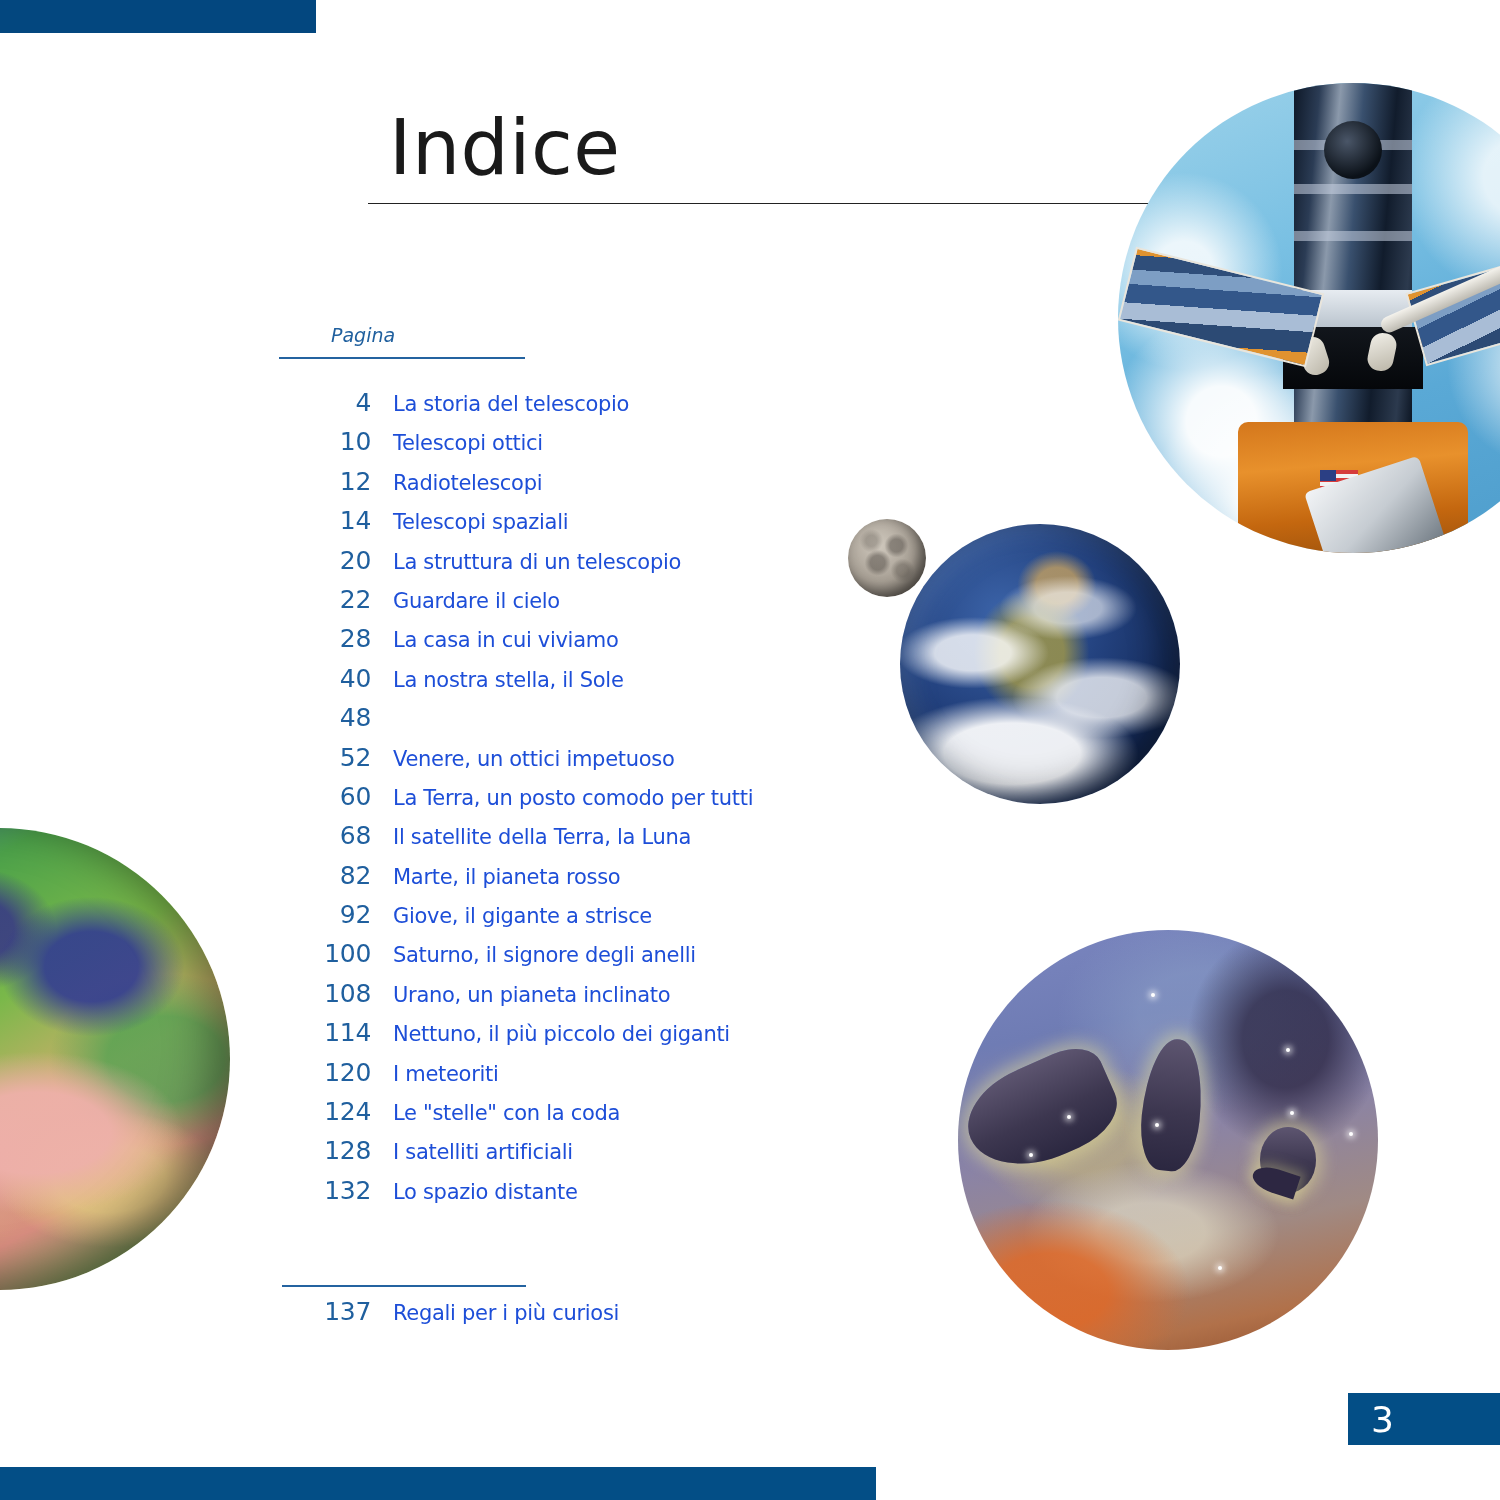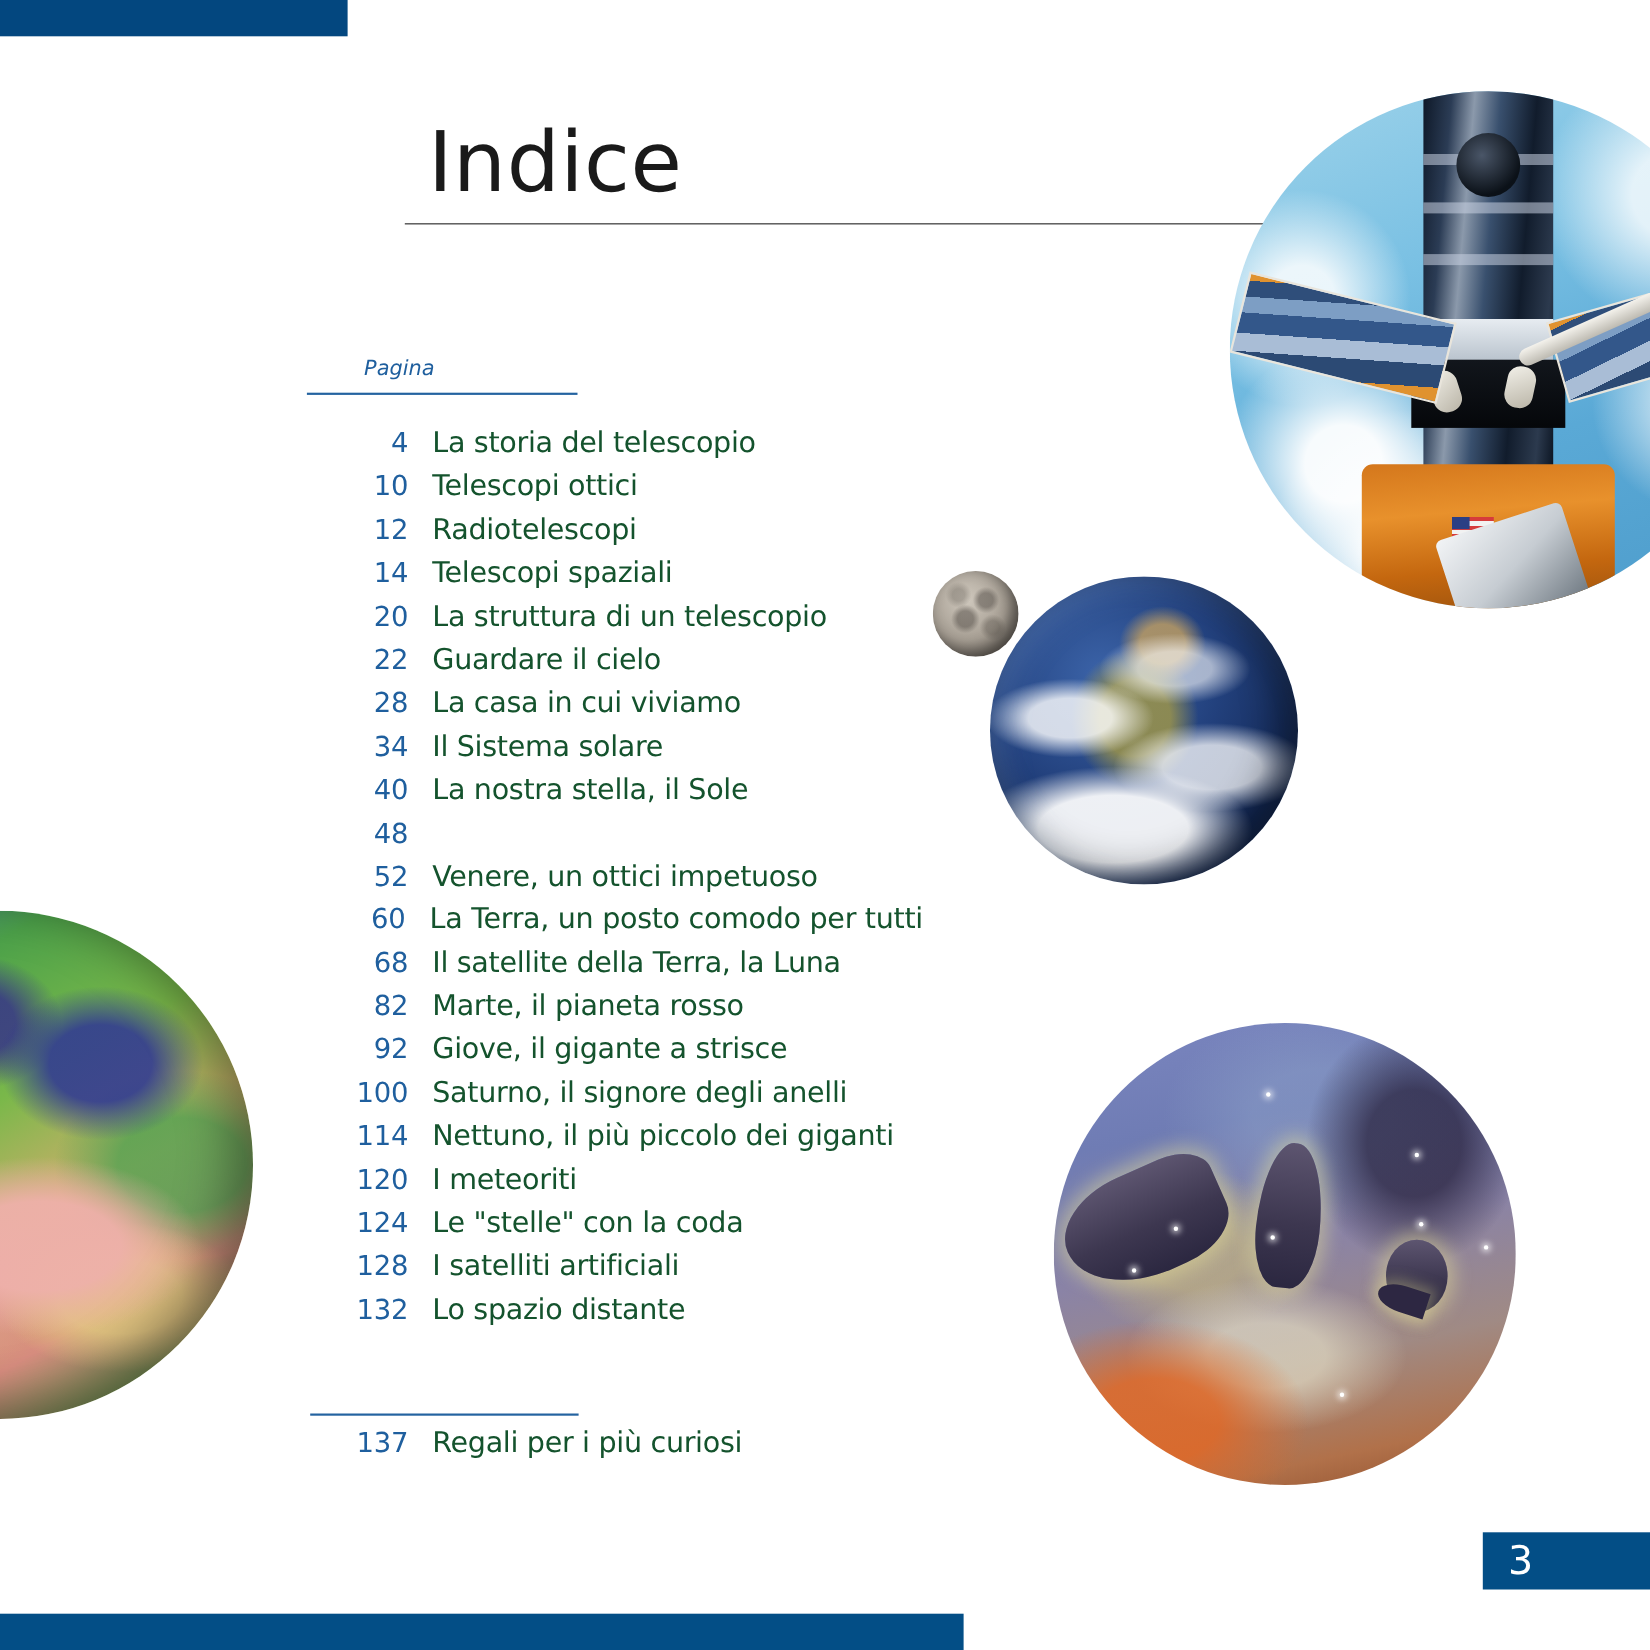--- a/index.html
+++ b/index.html
@@ -55,21 +55,21 @@
   }
   .toc-num{
     width:92px;text-align:right;
     font-size:25px;color:#1f5f9e;
     font-family:"DejaVu Sans", sans-serif;
     font-weight:400;
     letter-spacing:-0.3px;
   }
   .toc-label{
     padding-left:22px;
-    font-size:26px;color:#14532d;
+    font-size:21px;color:#1d4ed8;
     font-family:"DejaVu Sans", sans-serif;
     white-space:nowrap;
     letter-spacing:-0.3px;
   }
 
   
   .toc-footer-rule{
     position:absolute;left:282px;top:1285px;width:244px;height:0;
     border-top:2.2px solid #2463a0;
   }
@@ -262,24 +262,20 @@
       </div>
       <div class="toc-row">
         <div class="toc-num">22</div>
         <div class="toc-label">Guardare il cielo</div>
       </div>
       <div class="toc-row">
         <div class="toc-num">28</div>
         <div class="toc-label">La casa in cui viviamo</div>
       </div>
       <div class="toc-row">
-        <div class="toc-num">34</div>
-        <div class="toc-label">Il Sistema solare</div>
-      </div>
-      <div class="toc-row">
         <div class="toc-num">40</div>
         <div class="toc-label">La nostra stella, il Sole</div>
       </div>
       <div class="toc-row">
         <div class="toc-num">48</div>
       </div>
       <div class="toc-row">
         <div class="toc-num">52</div>
         <div class="toc-label">Venere, un ottici impetuoso</div>
       </div>
@@ -295,20 +291,24 @@
         <div class="toc-num">82</div>
         <div class="toc-label">Marte, il pianeta rosso</div>
       </div>
       <div class="toc-row">
         <div class="toc-num">92</div>
         <div class="toc-label">Giove, il gigante a strisce</div>
       </div>
       <div class="toc-row">
         <div class="toc-num">100</div>
         <div class="toc-label">Saturno, il signore degli anelli</div>
+      </div>
+      <div class="toc-row">
+        <div class="toc-num">108</div>
+        <div class="toc-label">Urano, un pianeta inclinato</div>
       </div>
       <div class="toc-row">
         <div class="toc-num">114</div>
         <div class="toc-label">Nettuno, il più piccolo dei giganti</div>
       </div>
       <div class="toc-row">
         <div class="toc-num">120</div>
         <div class="toc-label">I meteoriti</div>
       </div>
       <div class="toc-row">

